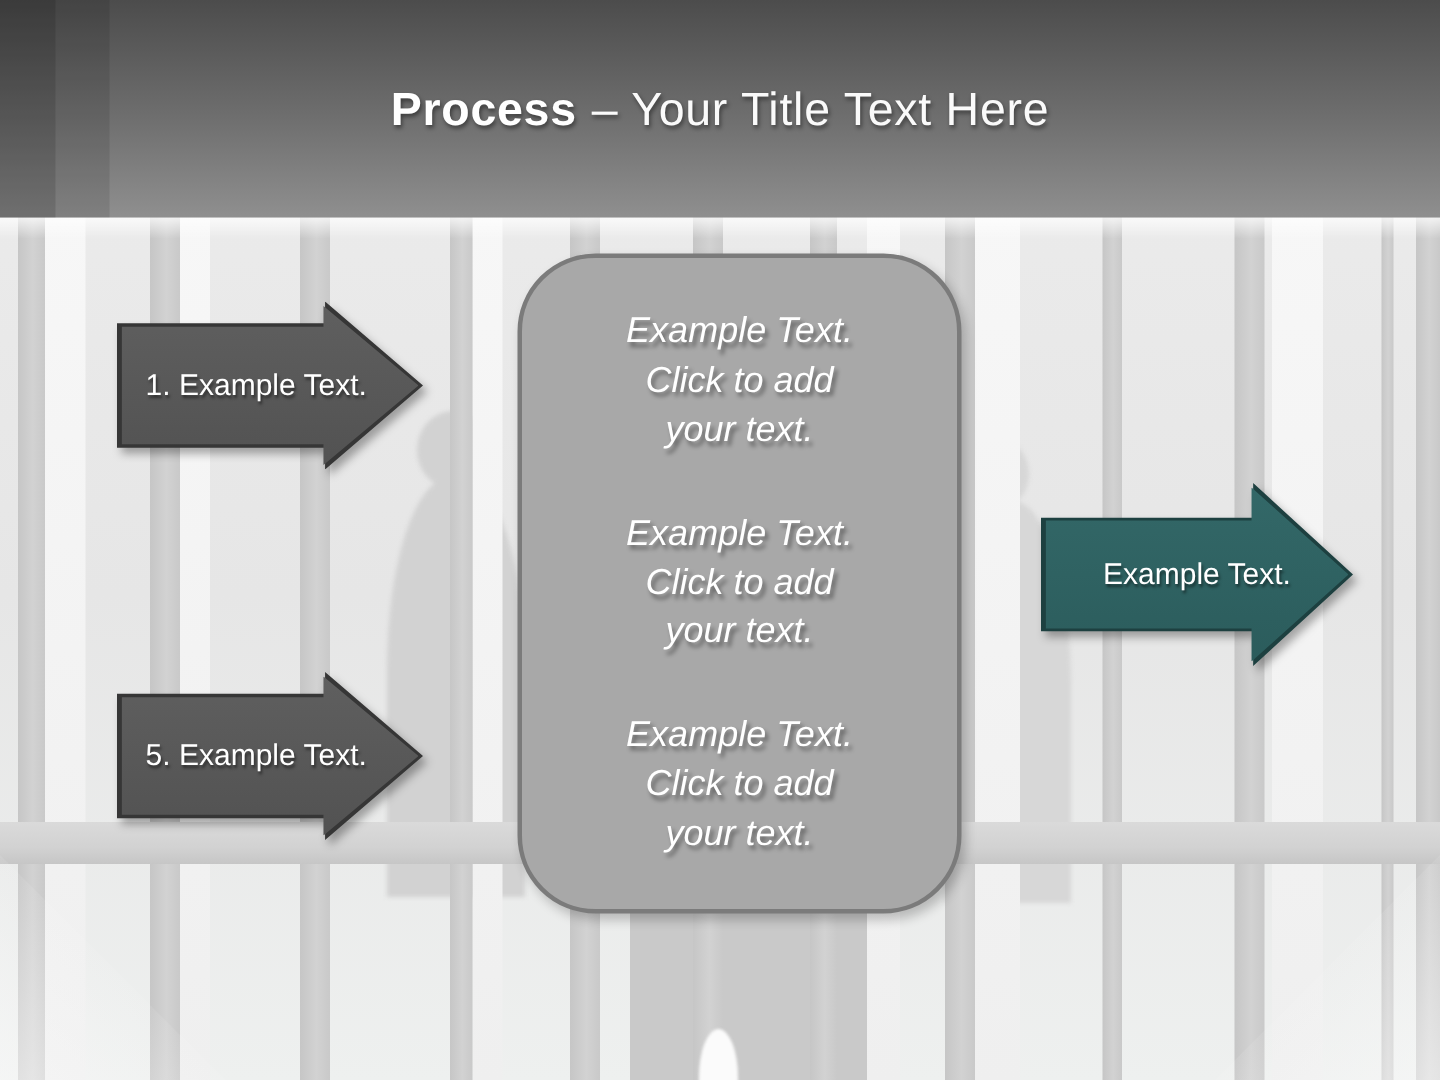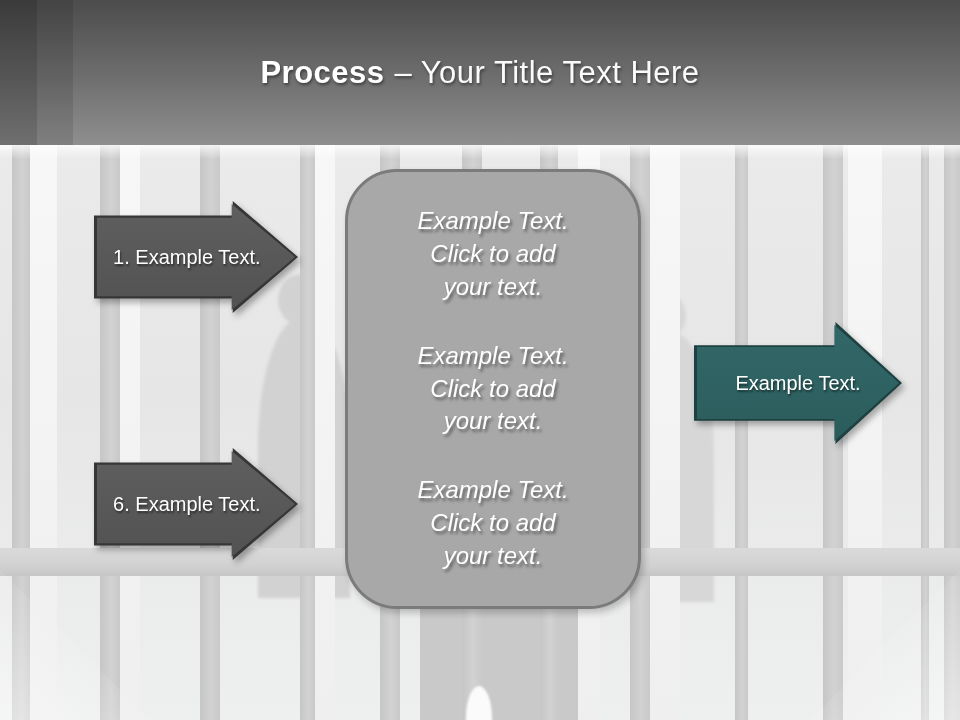--- a/index.html
+++ b/index.html
@@ -40,21 +40,21 @@
   .title{color:#fff;font-size:31px;font-weight:400;letter-spacing:.5px;
     text-shadow:1px 2px 3px rgba(0,0,0,.45);white-space:nowrap;}
   .title .em{font-weight:700;text-align:right;}
   .title .rest{margin-left:.32em;color:#fafafa;}
   
   .arrow{position:absolute;filter:drop-shadow(3px 4px 3px rgba(0,0,0,.32));}
   .arrow .outline,.arrow .fill{position:absolute;
     clip-path:polygon(0 13%,68% 13%,68% 0,100% 50%,68% 100%,68% 87%,0 87%);}
   .arrow .outline{inset:0;background:#363636;}
   .arrow .fill{inset:3px;background:linear-gradient(180deg,#5f5f5f,#525252);}
-  .step{left:94px;width:204px;height:112px;text-align:right;}
+  .step{left:78px;width:204px;height:112px;text-align:right;}
   .step-1{top:201px;} .step-2{top:325px;} .step-3{top:448px;}
   .arrow .label{position:absolute;left:0;top:0;right:9%;bottom:0;
     display:flex;align-items:center;justify-content:center;
     color:#fff;font-size:20px;text-shadow:1px 2px 2px rgba(0,0,0,.5);white-space:nowrap;}
   
   .cta{left:694px;top:322px;width:208px;height:122px;}
   .cta .outline,.cta .fill{clip-path:polygon(0 19%,68% 19%,68% 0,100% 50%,68% 100%,68% 81%,0 81%);}
   .cta .outline{background:#1d4040;}
   .cta .fill{background:linear-gradient(180deg,var(--accent_teal,#336868),#2b5c5c);}
   .cta .label{right:0;font-size:20px;}
@@ -120,21 +120,21 @@
   </div>
 
   <div class="arrow step step-1">
     <div class="outline"></div>
     <div class="fill"></div>
     <div class="label">1. Example Text.</div>
   </div>
   <div class="arrow step step-3">
     <div class="outline"></div>
     <div class="fill"></div>
-    <div class="label">6. Example Text.</div>
+    <div class="label">5. Example Text.</div>
   </div>
 
   <div class="panel">
     <p>Example Text.
 Click  to add
 your text.</p>
     <p>Example Text.
 Click  to add
 your text.</p>
     <p>Example Text.

